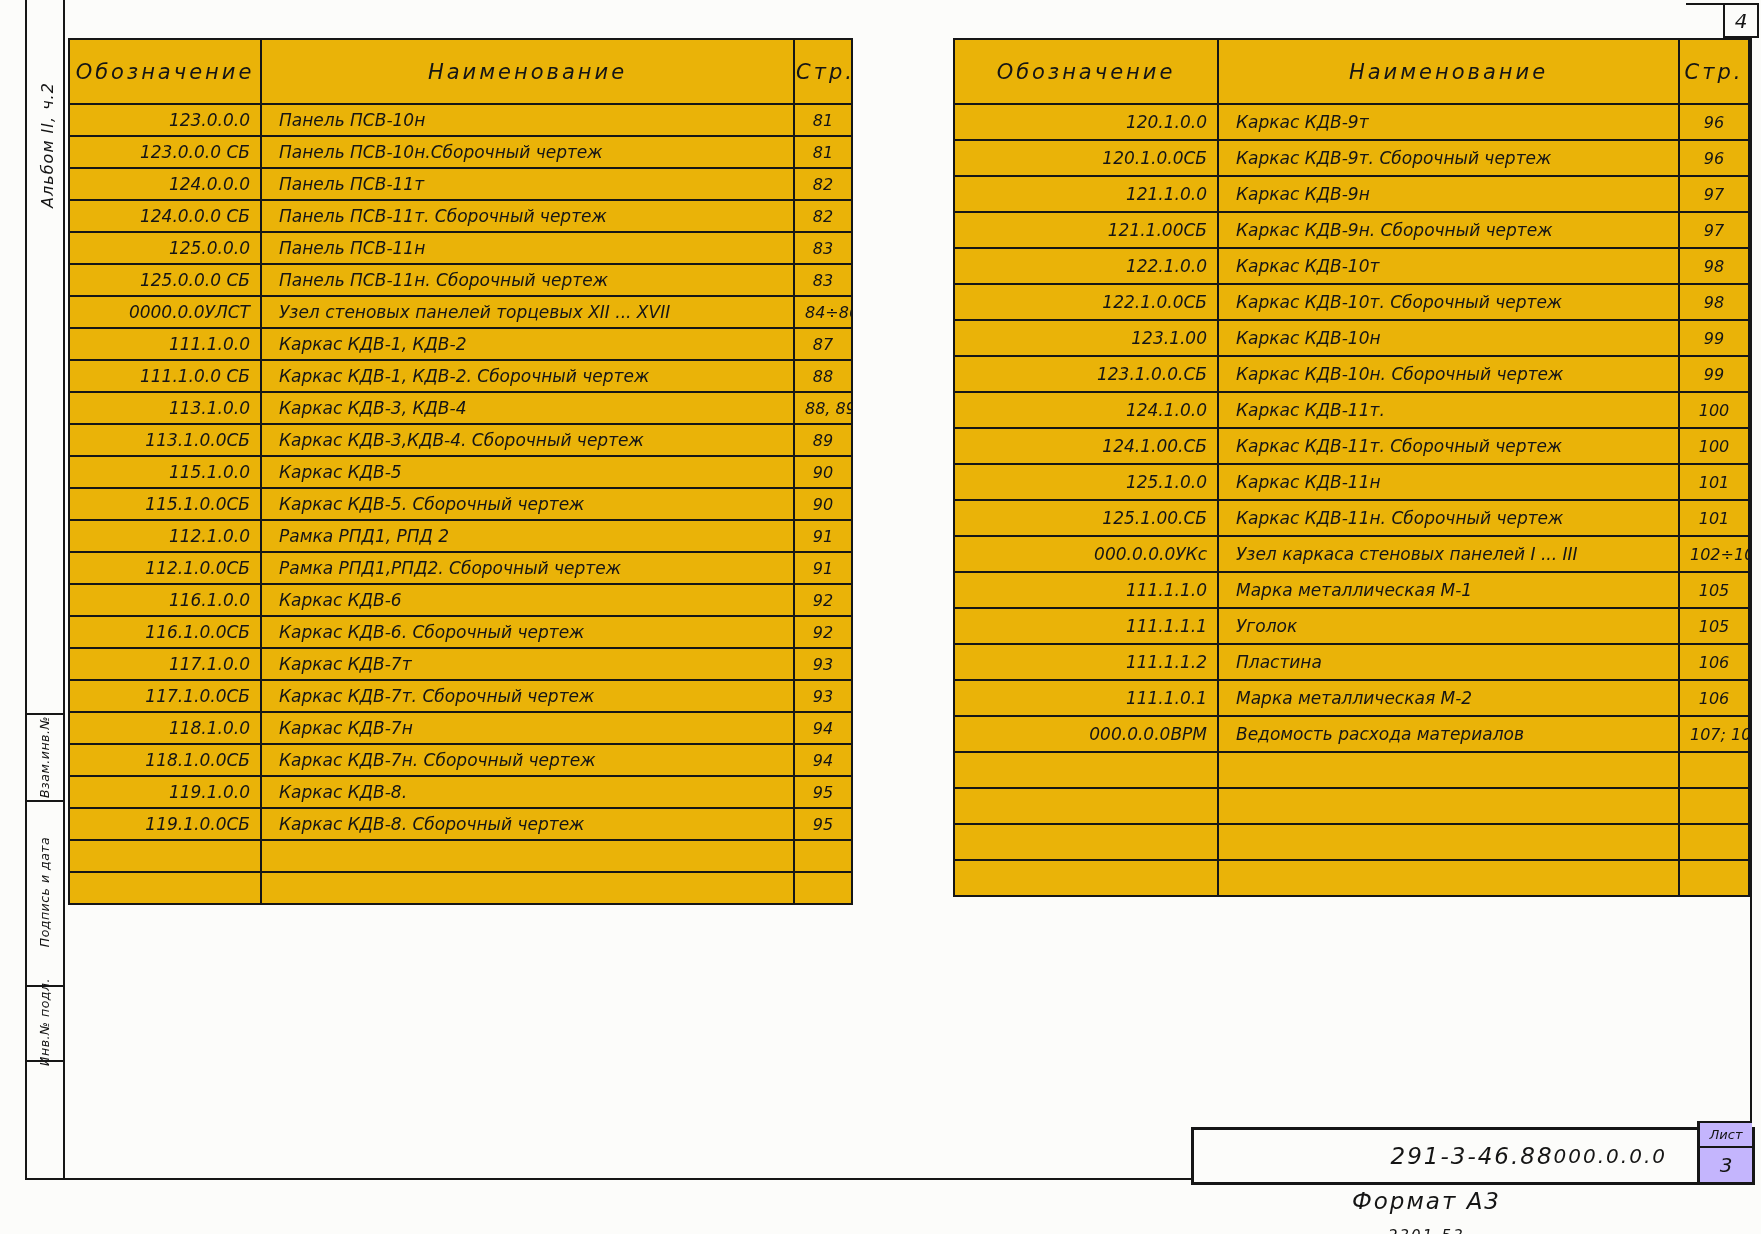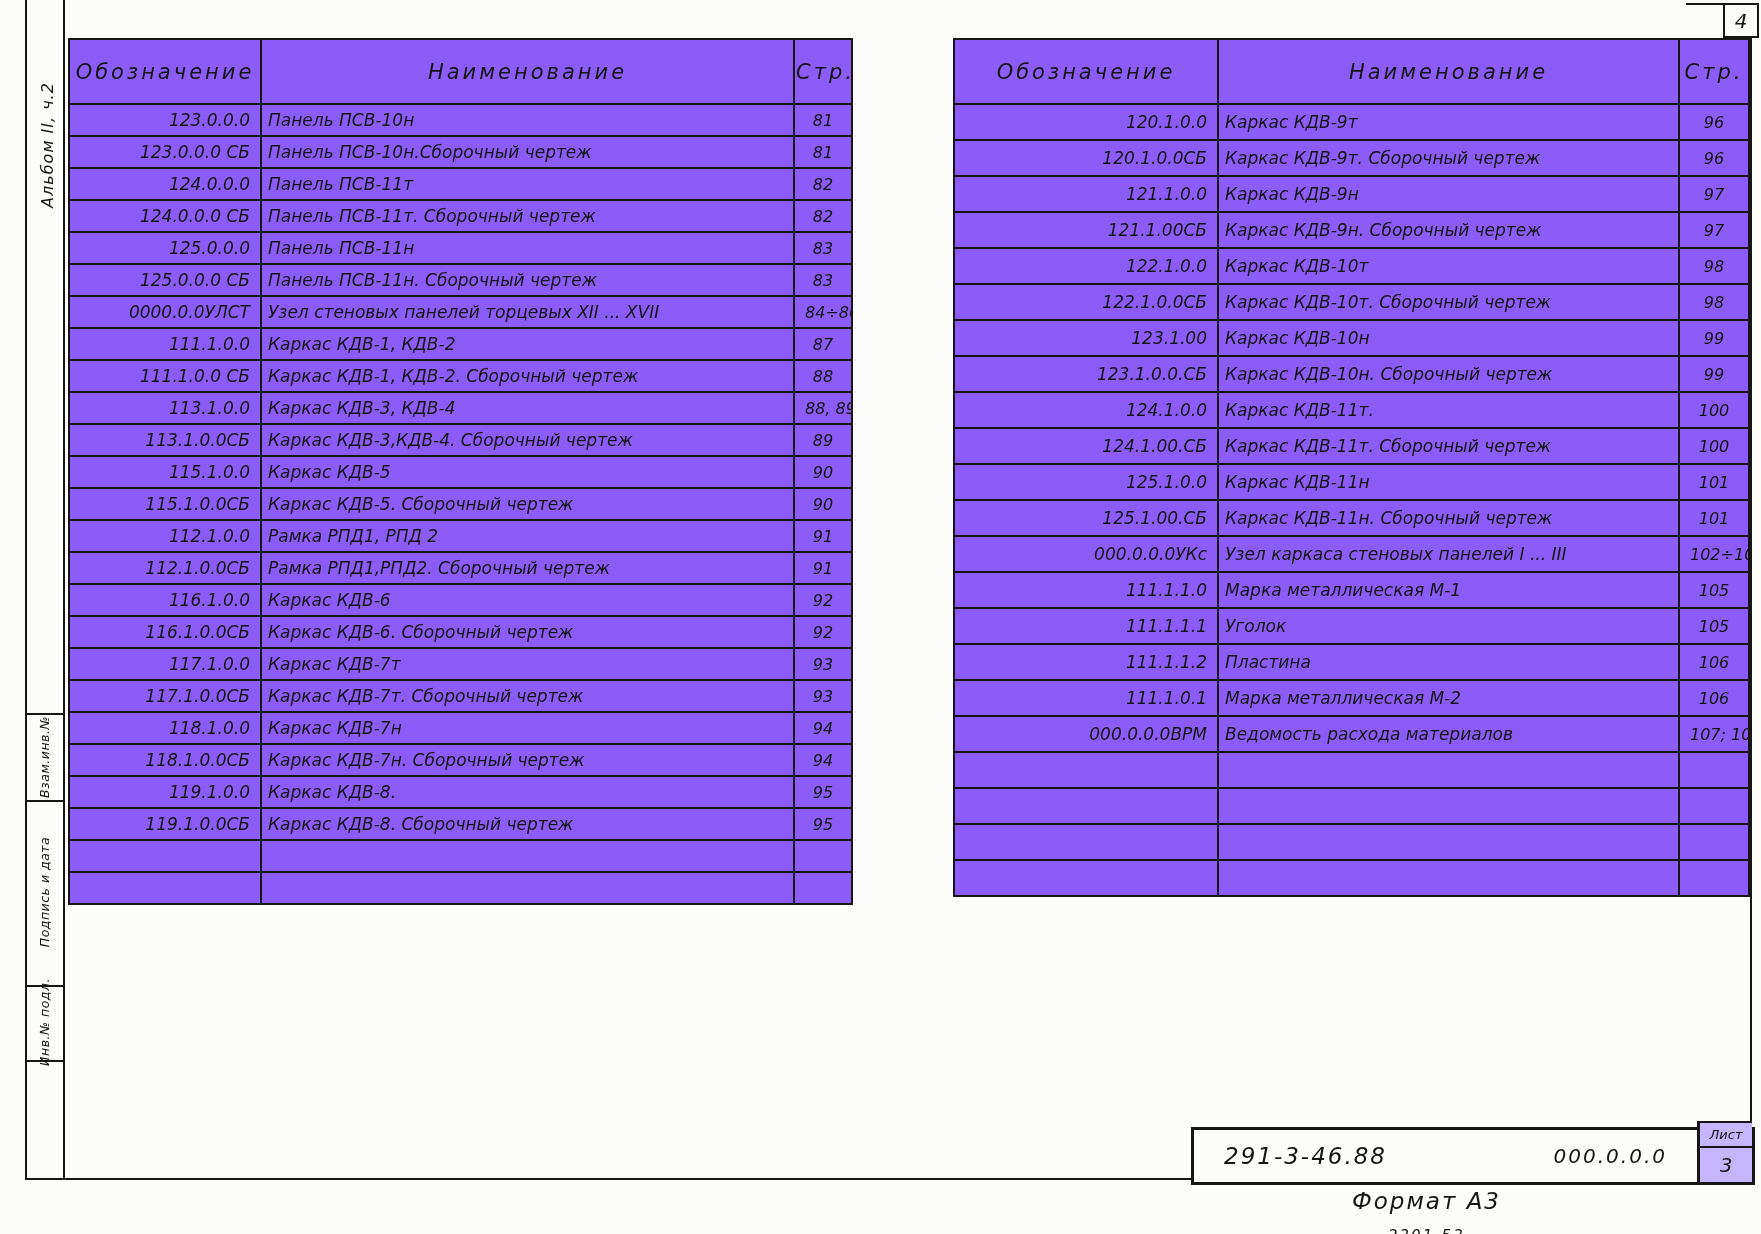--- a/index.html
+++ b/index.html
@@ -2,29 +2,29 @@
 <html><head>
 <meta charset="utf-8">
 <style>
   html,body{margin:0;padding:0;background:#d9d9d9;}
   .sheet{
     position:relative;width:1761px;height:1234px;background:#fcfcfa;
     font-family:"DejaVu Sans",sans-serif;color:#151515;overflow:hidden;
   }
   .line{position:absolute;background:#161616;}
   
-  table.toc{position:absolute;border-collapse:collapse;table-layout:fixed;background:#8b5cf6;}
+  table.toc{position:absolute;border-collapse:collapse;table-layout:fixed;background:#eab308;}
   table.toc th,table.toc td{
     border:2px solid #161616;font-style:italic;font-weight:normal;
     white-space:nowrap;overflow:hidden;color:#151515;
   }
   table.toc th{font-size:21px;letter-spacing:3px;height:61px;text-align:center;}
   table.toc td{font-size:17px;}
   table.toc td:nth-child(1){text-align:right;padding-right:10px;padding-left:12px;}
-  table.toc td:nth-child(2){text-align:left;padding-left:6px;}
+  table.toc td:nth-child(2){text-align:left;padding-left:17px;}
   table.toc td:nth-child(3){text-align:center;padding:0 10px;font-size:16px;}
   #toc-left{left:68px;top:38px;width:783px;}
   #toc-left td{height:28px;}
   #toc-right{left:953px;top:38px;width:795px;}
   #toc-right td{height:32px;}
   
   .rot{
     position:absolute;white-space:nowrap;font-style:italic;
     transform:translate(-50%,-50%) rotate(-90deg);
   }
@@ -34,21 +34,21 @@
   .corner-box{
     position:absolute;left:1723px;top:3px;width:32px;height:31px;
     border:2px solid #161616;display:flex;align-items:center;justify-content:center;
     font-size:20px;font-style:italic;background:#fcfcfa;
   }
   
   .title-block{
     position:absolute;left:1191px;top:1127px;width:558px;height:52px;
     border:3px solid #161616;display:flex;background:#fcfcfa;
   }
-  .tb-codes{flex:1;display:flex;align-items:center;justify-content:space-between;padding:0 30px;}
+  .tb-codes{flex:1;display:flex;align-items:center;justify-content:flex-end;padding:0 30px;}
   .tb-doc-code{font-size:23px;font-style:italic;letter-spacing:2px;}
   .tb-obj-code{font-size:20px;font-style:italic;letter-spacing:2px;}
   .tb-sheet{width:52px;border-left:3px solid #161616;display:flex;flex-direction:column;margin-top:-9px;border-top:2px solid #161616;background:#c4b5fd;}
   .tb-sheet-label{height:23px;border-bottom:2px solid #161616;display:flex;align-items:center;justify-content:center;font-size:13px;font-style:italic;}
   .tb-sheet-num{flex:1;display:flex;align-items:center;justify-content:center;font-size:20px;font-style:italic;}
   .format-note{position:absolute;left:1352px;top:1188px;font-size:23px;font-style:italic;letter-spacing:2px;}
   .cut-text{position:absolute;left:1388px;top:1227px;height:7px;overflow:hidden;font-size:15px;font-style:italic;letter-spacing:2px;}
 </style>
 </head>
 <body>

